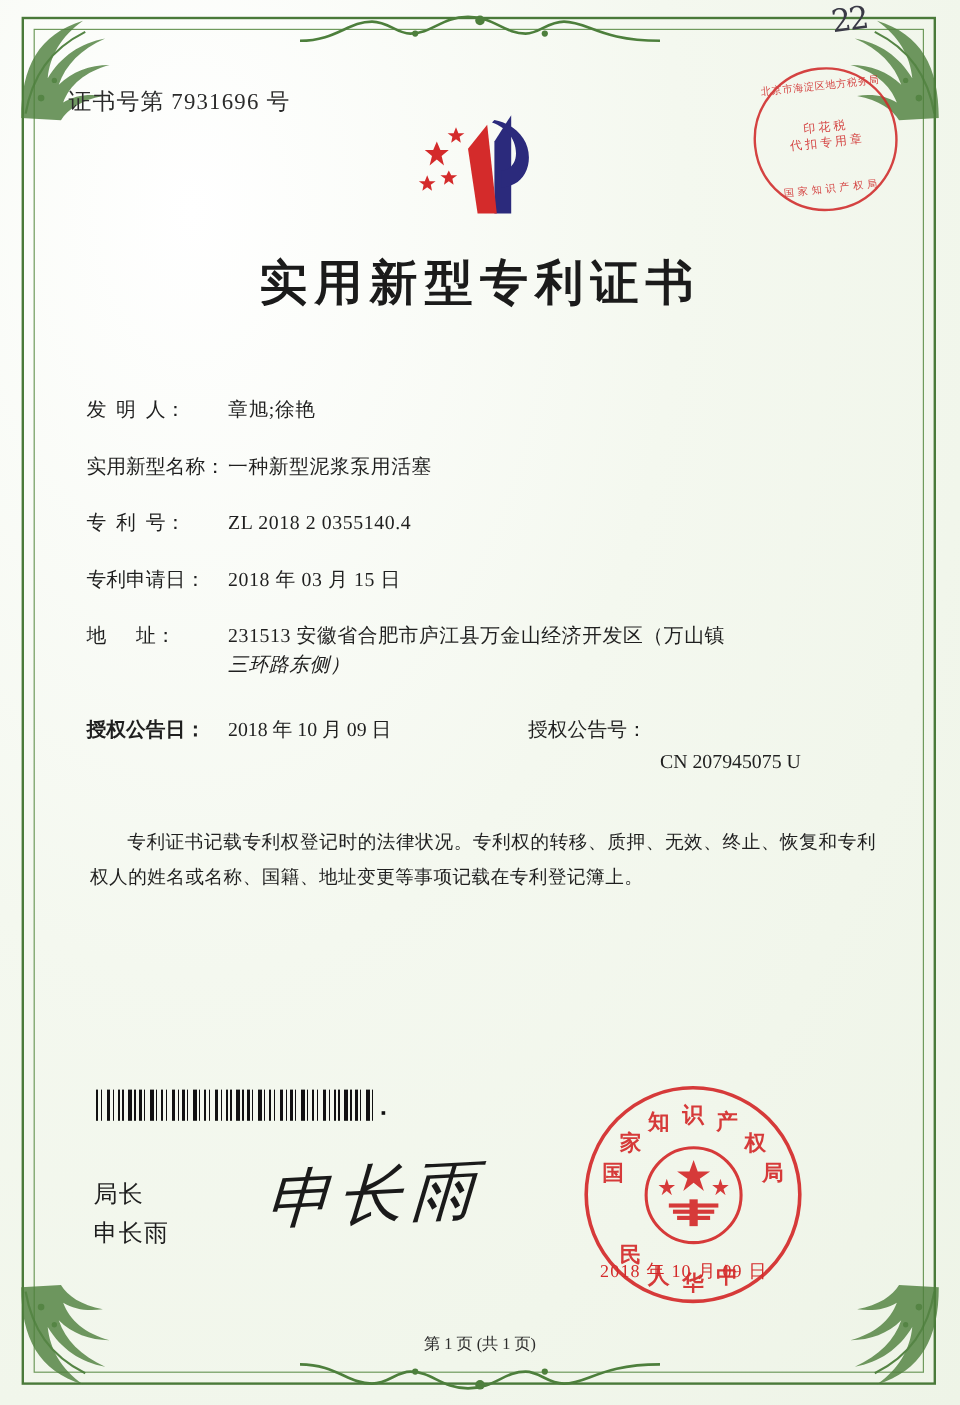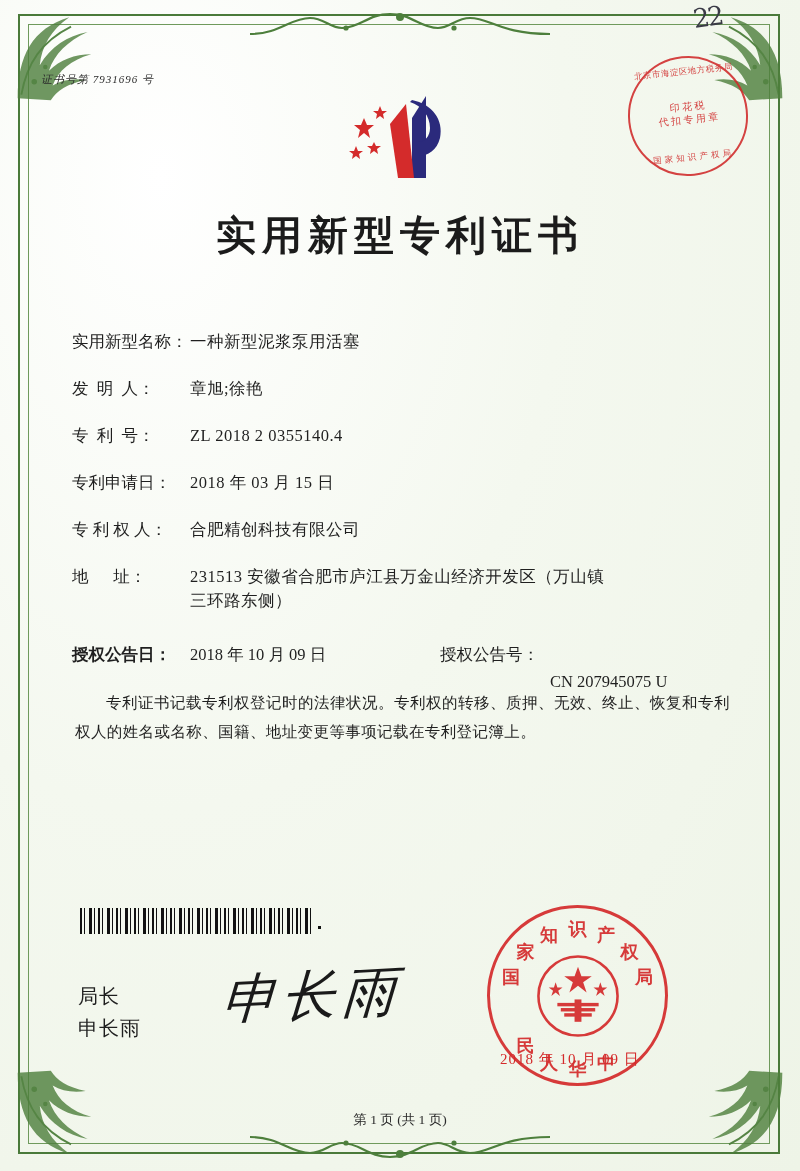--- a/index.html
+++ b/index.html
@@ -72,25 +72,24 @@
     font-family: "DejaVu Serif", serif;
     font-size: 26px;
     color: #3a3a46;
     transform: rotate(-8deg);
     letter-spacing: -2px;
   }
 
   
   .cert-no {
     position: absolute;
-    left: 41px; top: 72px;
-    font-size: 11px;
+    left: 57px; top: 72px;
+    font-size: 19px;
     color: #2b2b2b;
     letter-spacing: 1px;
-    font-style: italic;
   }
 
   .logo {
     position: absolute;
     left: 340px; top: 90px;
     width: 120px; height: 100px;
   }
   .logo svg { width: 100%; height: 100%; display:block; }
 
   .title {
@@ -152,20 +151,21 @@
     width: 118px;
     flex: 0 0 118px;
     white-space: pre;
   }
   .field-value {
     flex: 1;
     letter-spacing: .5px;
   }
   .field-value .cont {
     display: block;
+    font-style: italic;
   }
 
   .row-pub {
     display: flex;
     margin-top: 30px;
     margin-bottom: 10px;
     font-size: 16.5px;
     line-height: 24px;
   }
   .row-pub .left-label { width: 118px; flex: 0 0 118px; white-space: pre; font-weight: bold; }
@@ -359,43 +359,39 @@
       <div>代 扣 专 用 章</div>
     </div>
     <div class="arc-bottom">国 家 知 识 产 权 局</div>
   </div>
 
   <div class="title">实用新型专利证书</div>
 
   <div class="fields">
 
     <div class="field-row">
+      <div class="field-label">发  明  人：</div>
+      <div class="field-value">章旭;徐艳</div>
+    </div>
+
+    <div class="field-row">
       <div class="field-label">实用新型名称：</div>
       <div class="field-value">一种新型泥浆泵用活塞</div>
-    </div>
-
-    <div class="field-row">
-      <div class="field-label">发  明  人：</div>
-      <div class="field-value">章旭;徐艳</div>
     </div>
 
     <div class="field-row">
       <div class="field-label">专  利  号：</div>
       <div class="field-value">ZL 2018 2 0355140.4</div>
     </div>
 
     <div class="field-row">
       <div class="field-label">专利申请日：</div>
       <div class="field-value">2018 年 03 月 15 日</div>
     </div>
 
-    <div class="field-row">
-      <div class="field-label">专 利 权 人：</div>
-      <div class="field-value">合肥精创科技有限公司</div>
-    </div>
 
     <div class="field-row">
       <div class="field-label">地      址：</div>
       <div class="field-value">
         <span>231513 安徽省合肥市庐江县万金山经济开发区（万山镇</span>
         <span class="cont">三环路东侧）</span>
       </div>
     </div>
 
     <div class="row-pub">

